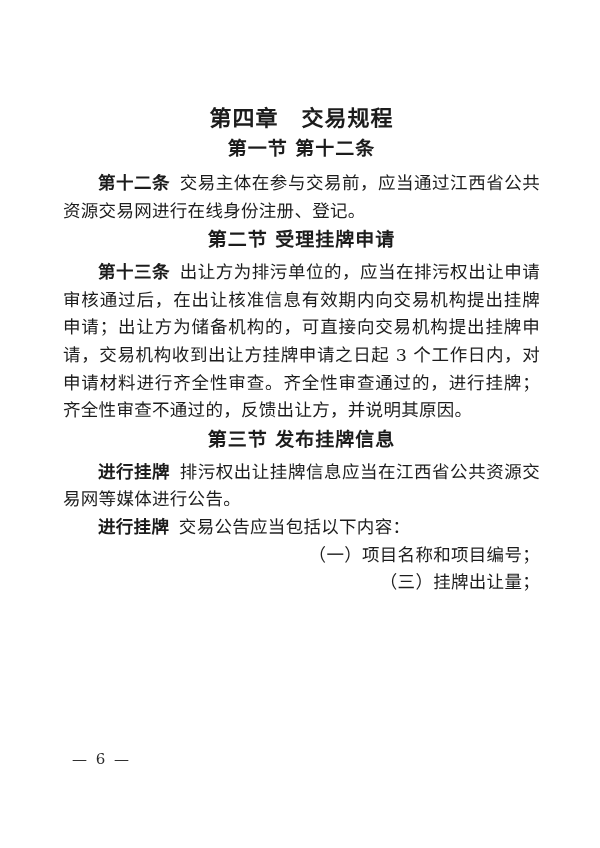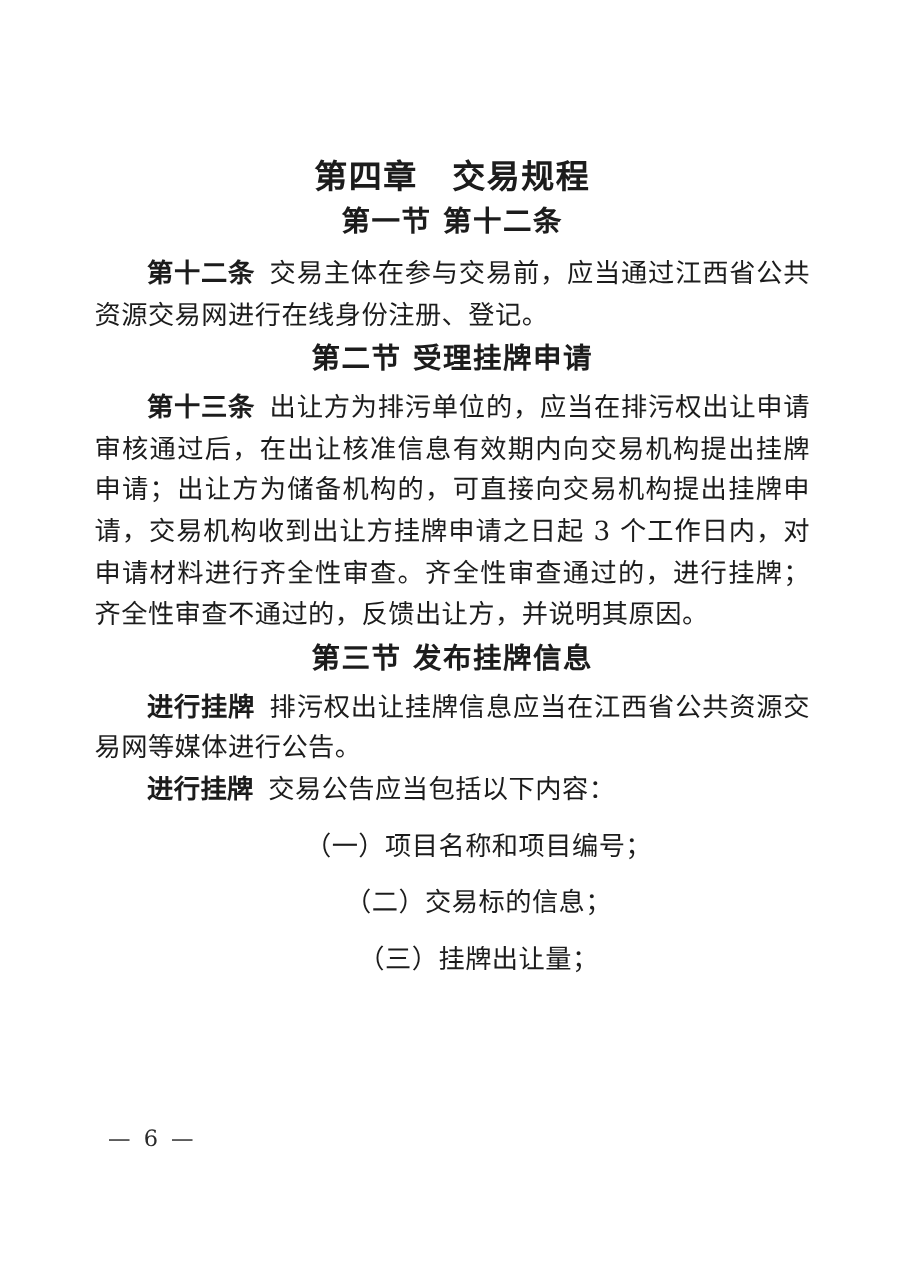--- a/index.html
+++ b/index.html
@@ -48,23 +48,23 @@
   }
   .para {
     margin: 0;
     text-indent: 2em;
   }
   .art-num {
     font-weight: bold;
     margin-right: 0.55em;
   }
   .item {
-    margin: 10px;
+    margin: 0;
     text-indent: 2em;
-    text-align: center;
+    text-align: right;
   }
   .page-number {
     position: absolute;
     left: 72px;
     top: 750px;
     font-size: 15px;
     letter-spacing: 2px;
     color: #2a2a2a;
   }
 </style>
@@ -87,21 +87,20 @@
 
 
     <h2 class="section-heading mid">第三节 发布挂牌信息</h2>
 
     <p class="para"><span class="art-num">进行挂牌</span><span>排污权出让挂牌信息应当在江西省公共资源交易网等媒体进行公告。</span></p>
 
     <p class="para"><span class="art-num">进行挂牌</span><span>交易公告应当包括以下内容：</span></p>
 
     <p class="item">（一）项目名称和项目编号；</p>
 
-    <p class="item">（二）交易标的信息；</p>
 
     <p class="item">（三）挂牌出让量；</p>
 
   </div>
 
   <div class="page-number">— 6 —</div>
 
 </div>
 
 </body></html>

